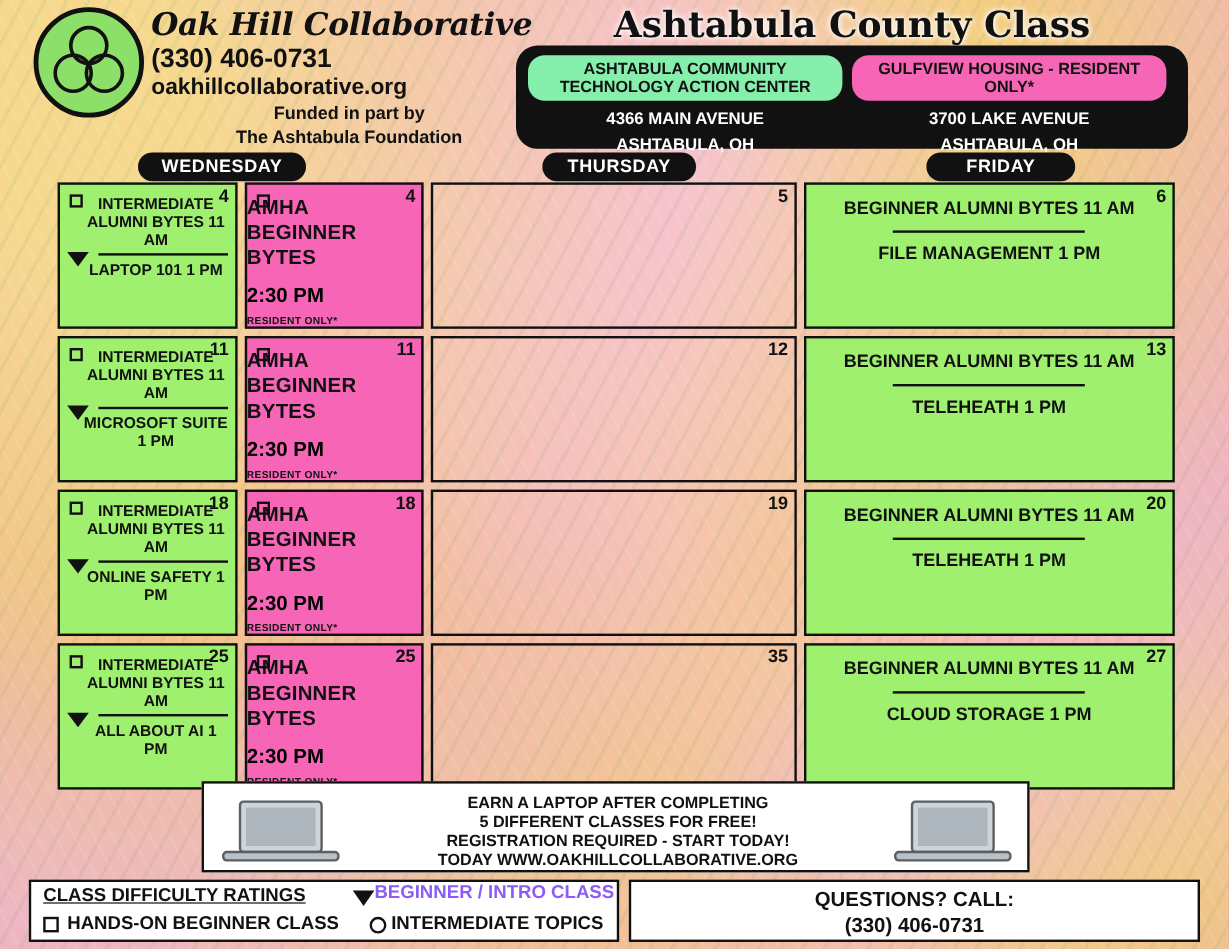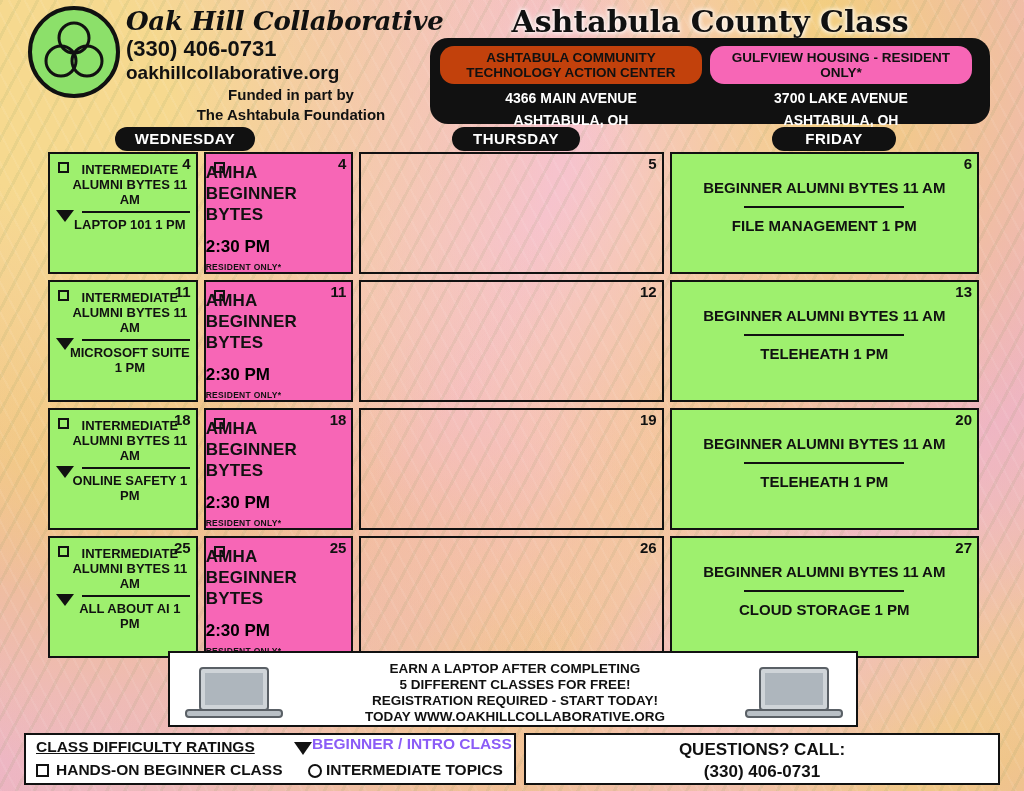--- a/index.html
+++ b/index.html
@@ -59,21 +59,21 @@
   .loc-bar{
     position:absolute;left:430px;top:38px;width:560px;height:86px;
     background:#111;border-radius:18px;
   }
   .loc{position:absolute;top:8px;width:262px;text-align:center;color:#fff;}
   .loc.l1{left:10px;} .loc.l2{left:280px;}
   .loc .pill{
     display:block;border-radius:14px;padding:4px 6px;color:#111;
     font-weight:bold;font-size:13.5px;line-height:15px;
   }
-  .loc.l1 .pill{background:#c2410c;}
+  .loc.l1 .pill{background:#86efac;}
   .loc.l2 .pill{background:#f766b6;}
   .loc .addr{font-weight:bold;font-size:14px;line-height:16px;margin-top:6px;}
 
   
   .dayhead{
     position:absolute;top:127px;height:24px;background:#111;color:#fff;
     border-radius:12px;font-weight:bold;font-size:15px;text-align:center;
     line-height:24px;letter-spacing:0.5px;
   }
   .dh-wed{left:115px;width:140px;}
@@ -114,21 +114,21 @@
   }
   .wed-line2{
     font-weight:bold;font-size:13px;line-height:15px;color:#111;padding-left:14px;
   }
   .amhabox{padding-top:8px;}
   .amha-title{
     font-weight:bold;font-size:17px;line-height:21px;color:#111;letter-spacing:0.2px;
   }
   .amha-time{font-weight:bold;font-size:17px;line-height:21px;color:#000000;margin-top:11px;}
   .amha-note{font-weight:bold;font-size:8.5px;color:#111;margin-top:5px;letter-spacing:0.3px;}
-  .fribox{text-align:center;padding-top:24px;}
+  .fribox{text-align:center;padding-top:10px;}
   .fri-line1{font-weight:bold;font-size:15px;line-height:20px;color:#111;}
   .fri-rule{width:160px;height:2px;background:#111;margin:8px auto;}
   .fri-line2{font-weight:bold;font-size:15px;line-height:20px;color:#111;}
 
   
   .promo{
     position:absolute;left:168px;top:651px;width:690px;height:76px;
     background:#fff;border:2px solid #111;box-sizing:border-box;
   }
   .promo-text{
@@ -335,21 +335,21 @@
     <div class="cell c-amha">
       <span class="daynum">25</span>
       <span class="sqicon"></span>
       <div class="amhabox">
         <div class="amha-title">AMHA BEGINNER BYTES</div>
         <div class="amha-time">2:30 PM</div>
         <div class="amha-note">RESIDENT ONLY*</div>
       </div>
     </div>
     <div class="cell c-thu">
-      <span class="daynum">26</span>
+      <span class="daynum">35</span>
     </div>
     <div class="cell c-fri">
       <span class="daynum">27</span>
       <div class="fribox">
         <div class="fri-line1">BEGINNER ALUMNI BYTES  11 AM</div>
         <div class="fri-rule"></div>
         <div class="fri-line2">CLOUD STORAGE 1 PM</div>
       </div>
     </div>
   </div>

